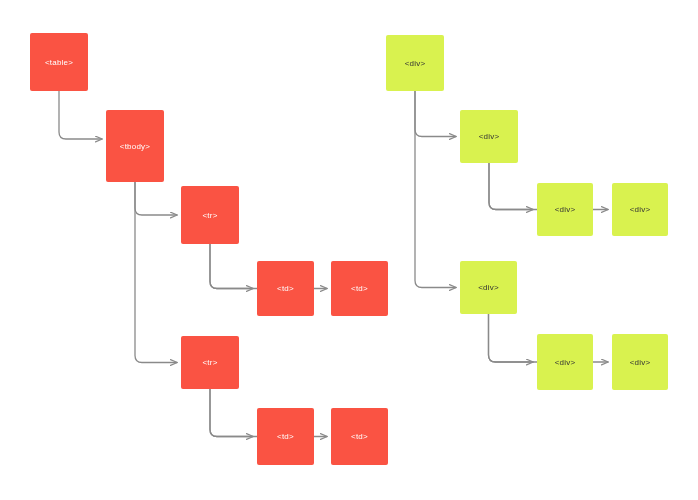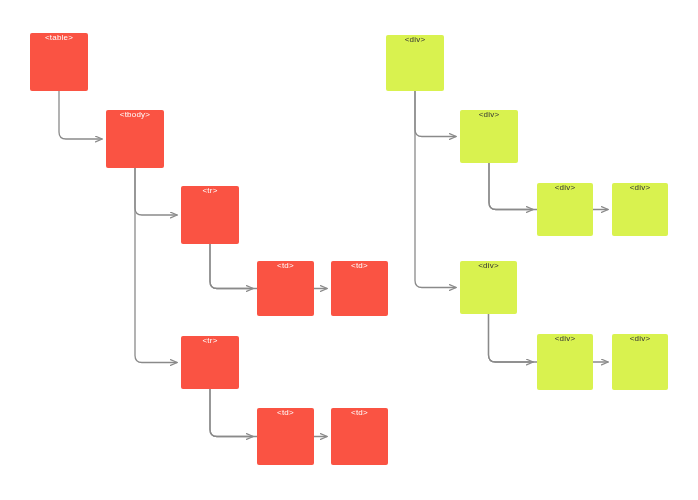--- a/index.html
+++ b/index.html
@@ -23,20 +23,21 @@
     top: 0;
     width: 698px;
     height: 500px;
     pointer-events: none;
   }
   .node {
     position: absolute;
     box-sizing: border-box;
     border-radius: 2px;
     display: flex;
+    align-items: center;
     justify-content: center;
     color: #ffffff;
     font-size: 8px;
     letter-spacing: 0.2px;
     font-family: "Liberation Sans", sans-serif;
     white-space: nowrap;
     user-select: none;
   }
   .node.html-node {
     background: #fa5343;
@@ -73,21 +74,21 @@
         <path d="M489,163 L489,202.5 Q489,209.5 496,209.5 L533,209.5" marker-end="url(#arrow)" stroke="#8a8a8a"></path>
         <path d="M489,163 L489,202.5 Q489,209.5 496,209.5 L608,209.5" marker-end="url(#arrow)" stroke="#8a8a8a"></path>
         <path d="M488.5,314 L488.5,355 Q488.5,362 495.5,362 L533,362" marker-end="url(#arrow)" stroke="#8a8a8a"></path>
         <path d="M488.5,314 L488.5,355 Q488.5,362 495.5,362 L608,362" marker-end="url(#arrow)" stroke="#8a8a8a"></path>
       </g>
   </svg>
   <div id="node-layer">
       <div class="node html-node" style="left: 30px; top: 33px; width: 58px; height: 58px; background: rgb(250, 83, 67); color: rgb(255, 255, 255);">
         <span class="node-label">&lt;table&gt;</span>
       </div>
-      <div class="node html-node" style="left: 106px; top: 110px; width: 58px; height: 58px; background: rgb(250, 83, 67); color: rgb(255, 255, 255);">
+      <div class="node html-node" style="left: 106px; top: 110px; width: 58px; height: 72px; background: rgb(250, 83, 67); color: rgb(255, 255, 255);">
         <span class="node-label">&lt;tbody&gt;</span>
       </div>
       <div class="node html-node" style="left: 181px; top: 186px; width: 58px; height: 58px; background: rgb(250, 83, 67); color: rgb(255, 255, 255);">
         <span class="node-label">&lt;tr&gt;</span>
       </div>
       <div class="node html-node" style="left: 257px; top: 261px; width: 57px; height: 55px; background: rgb(250, 83, 67); color: rgb(255, 255, 255);">
         <span class="node-label">&lt;td&gt;</span>
       </div>
       <div class="node html-node" style="left: 331px; top: 261px; width: 57px; height: 55px; background: rgb(250, 83, 67); color: rgb(255, 255, 255);">
         <span class="node-label">&lt;td&gt;</span>

